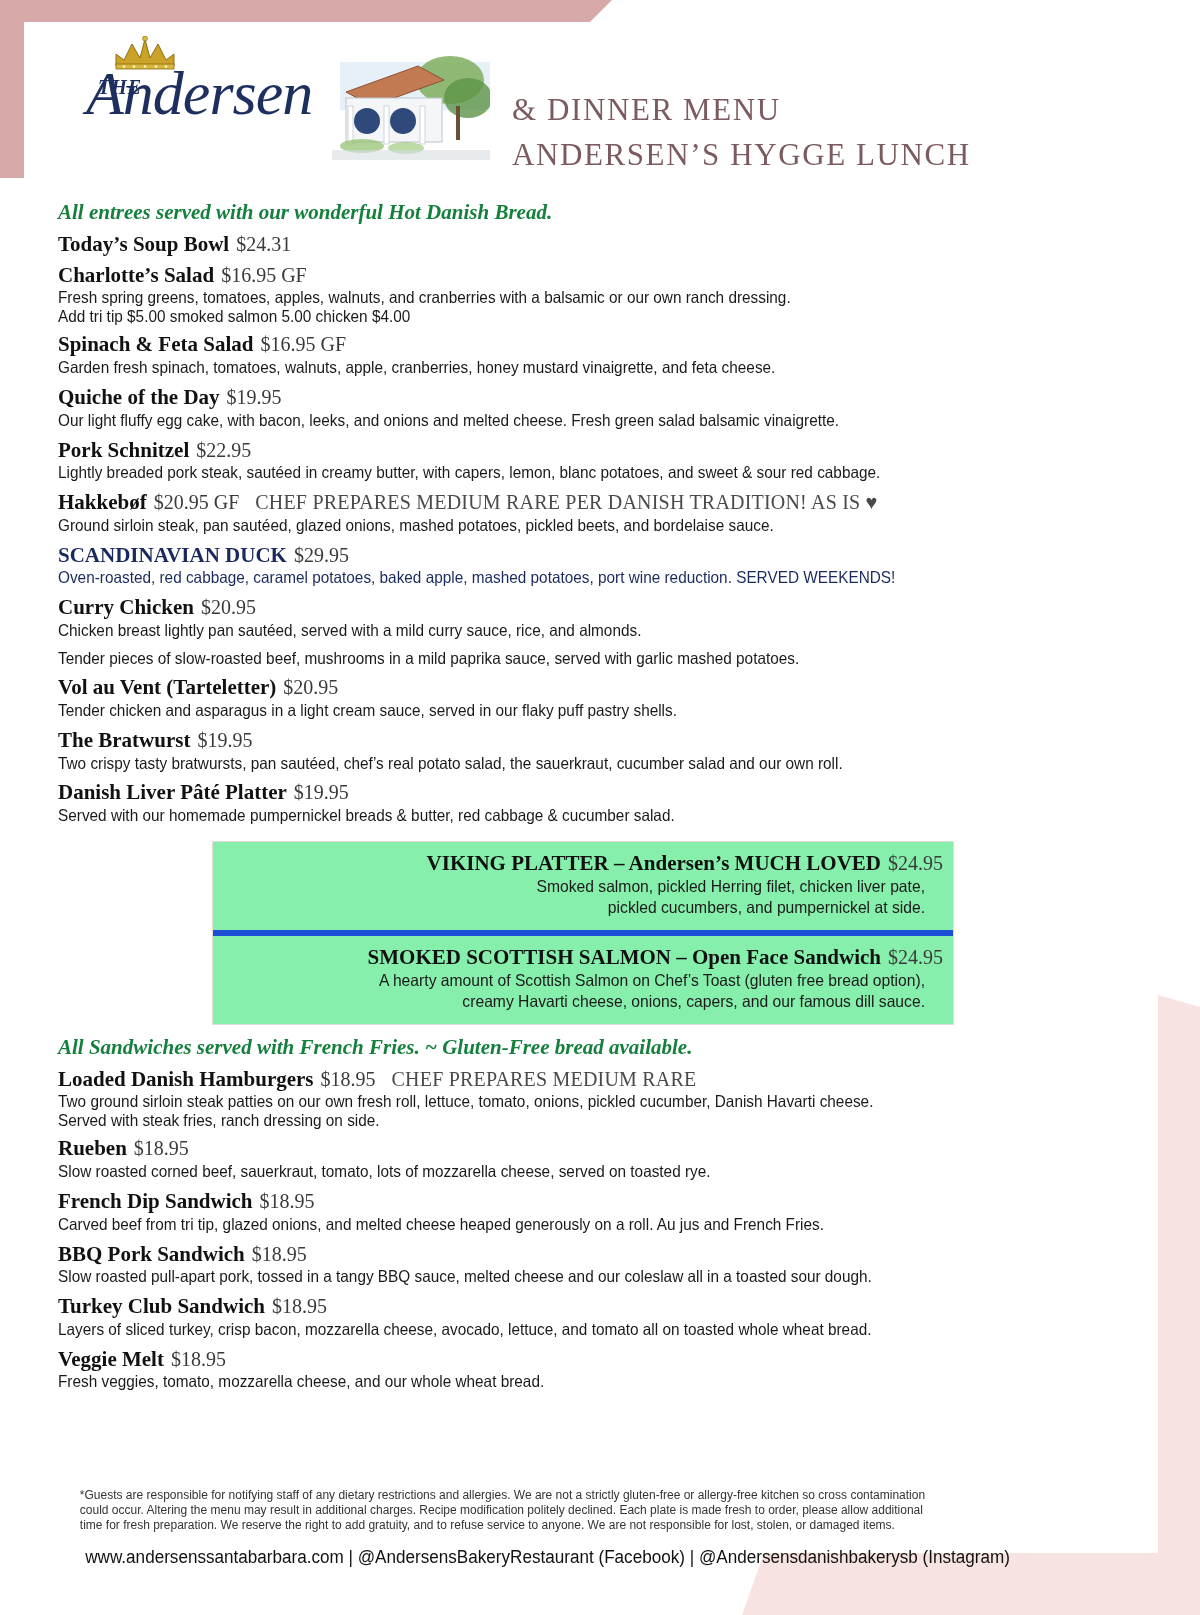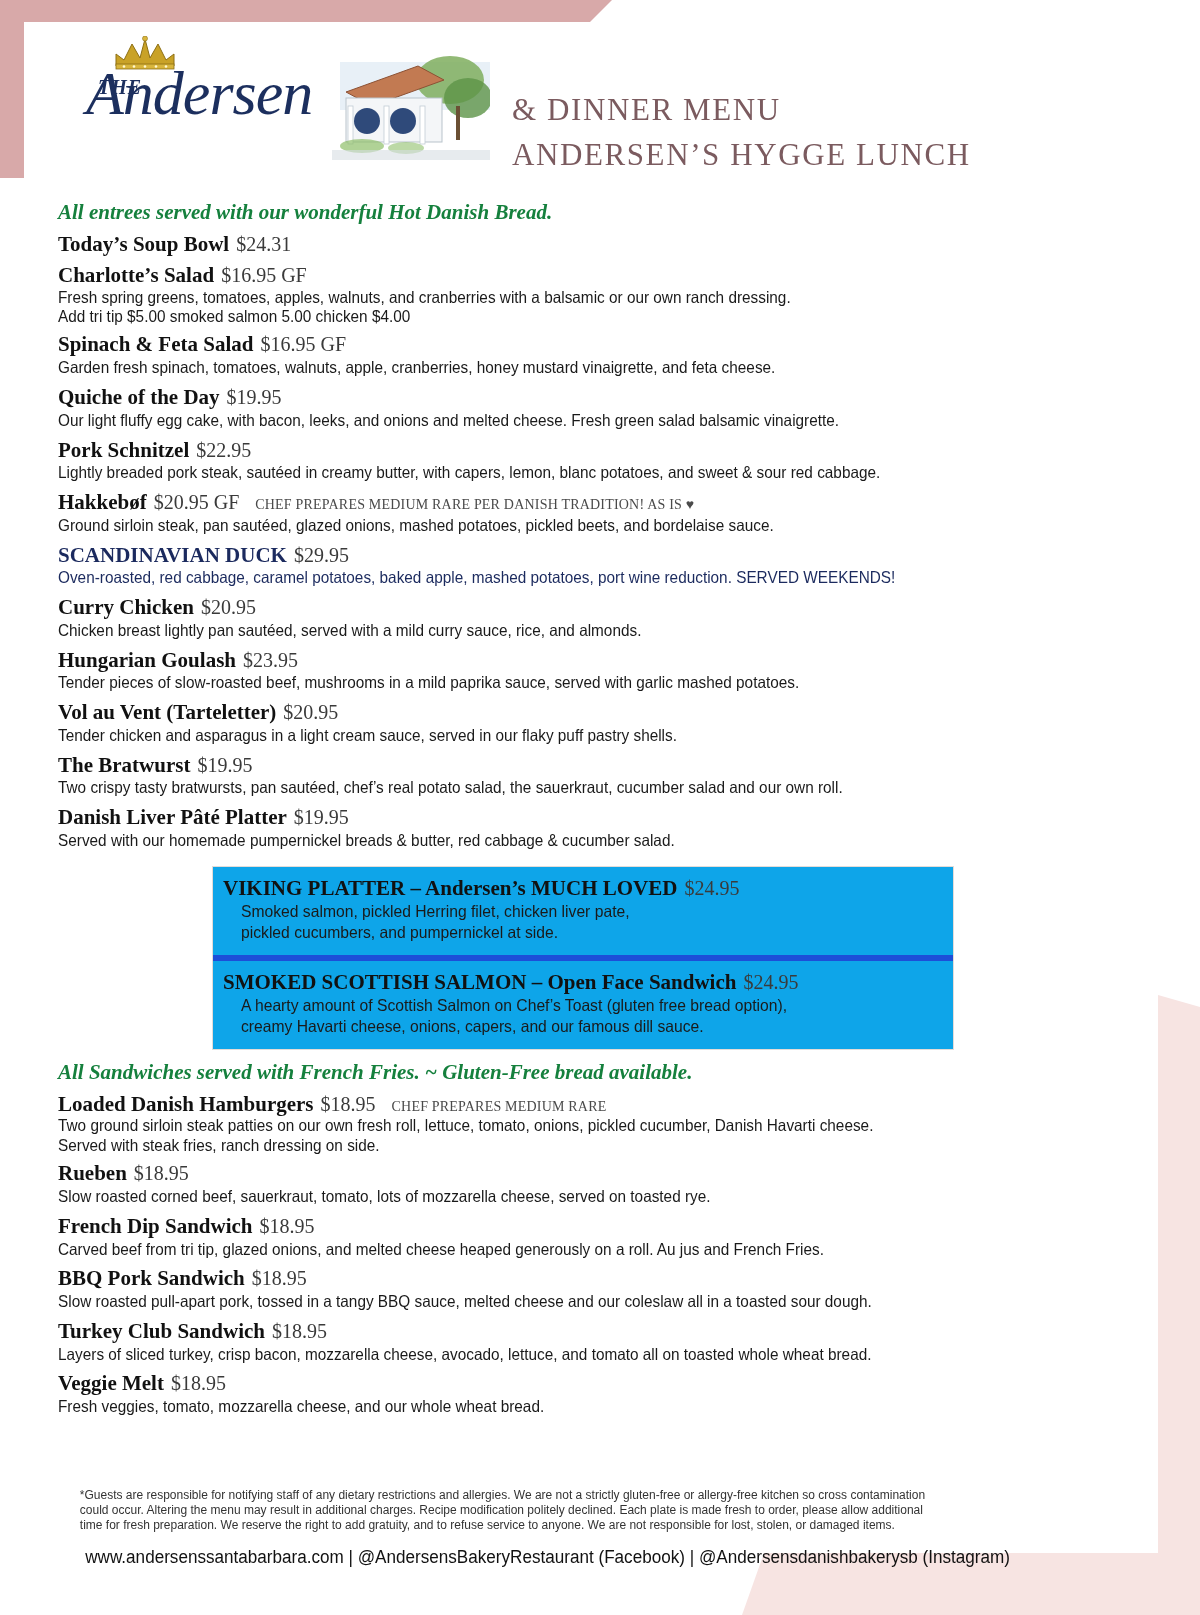--- a/index.html
+++ b/index.html
@@ -100,42 +100,42 @@
   .price{
     font-weight:normal;
     color:#3a3a3a;
     font-size:20px;
     margin-left:7px;
   }
   .gf{
     font-weight:normal;color:#3a3a3a;font-size:20px;margin-left:5px;
   }
   .note{
-    font-weight:normal;color:#4a4a4a;font-size:14px;margin-left:16px;
+    font-weight:normal;color:#4a4a4a;font-size:20px;margin-left:16px;
     letter-spacing:.2px;
   }
   .desc{
     font-family:"Liberation Sans", sans-serif;
     font-size:16.5px;
     color:#1a1a1a;
     line-height:1.32;
     transform:scaleX(0.93);
     transform-origin:left center;
     white-space:nowrap;
   }
   .item.tight .desc{line-height:1.18;}
   .duck .item-title-row,.duck .desc{color:#1b2a5e;}
 
   
   .feature-box{
     margin:14px 0 10px 154px;
     width:740px;
-    background:#0ea5e9;
+    background:#86efac;
     border:1px solid #e3dcd8;
-    text-align:left;
+    text-align:right;
   }
   .feature-cell{padding:9px 10px 11px;}
   .feature-cell + .feature-cell{border-top:6px solid #1d4ed8;}
   .feature-title{
     font-family:"Liberation Serif", serif;
     font-weight:bold;font-size:21px;color:#111;
   }
   .feature-title .price{font-size:20px;}
   .feature-desc{
     font-family:"Liberation Sans", sans-serif;
@@ -243,21 +243,20 @@
         </div>
         <div class="item duck">
           <div class="item-title-row"><span>SCANDINAVIAN DUCK</span><span class="price">$29.95</span></div>
           <div class="desc">Oven-roasted, red cabbage, caramel potatoes, baked apple, mashed potatoes, port wine reduction. SERVED WEEKENDS!</div>
         </div>
         <div class="item">
           <div class="item-title-row"><span>Curry Chicken</span><span class="price">$20.95</span></div>
           <div class="desc">Chicken breast lightly pan sautéed, served with a mild curry sauce, rice, and almonds.</div>
         </div>
         <div class="item">
-          <div class="item-title-row"><span>Hungarian Goulash</span><span class="price">$23.95</span></div>
           <div class="desc">Tender pieces of slow-roasted beef, mushrooms in a mild paprika sauce, served with garlic mashed potatoes.</div>
         </div>
         <div class="item">
           <div class="item-title-row"><span>Vol au Vent (Tarteletter)</span><span class="price">$20.95</span></div>
           <div class="desc">Tender chicken and asparagus in a light cream sauce, served in our flaky puff pastry shells.</div>
         </div>
         <div class="item">
           <div class="item-title-row"><span>The Bratwurst</span><span class="price">$19.95</span></div>
           <div class="desc">Two crispy tasty bratwursts, pan sautéed, chef’s real potato salad, the sauerkraut, cucumber salad and our own roll.</div>
         </div>

